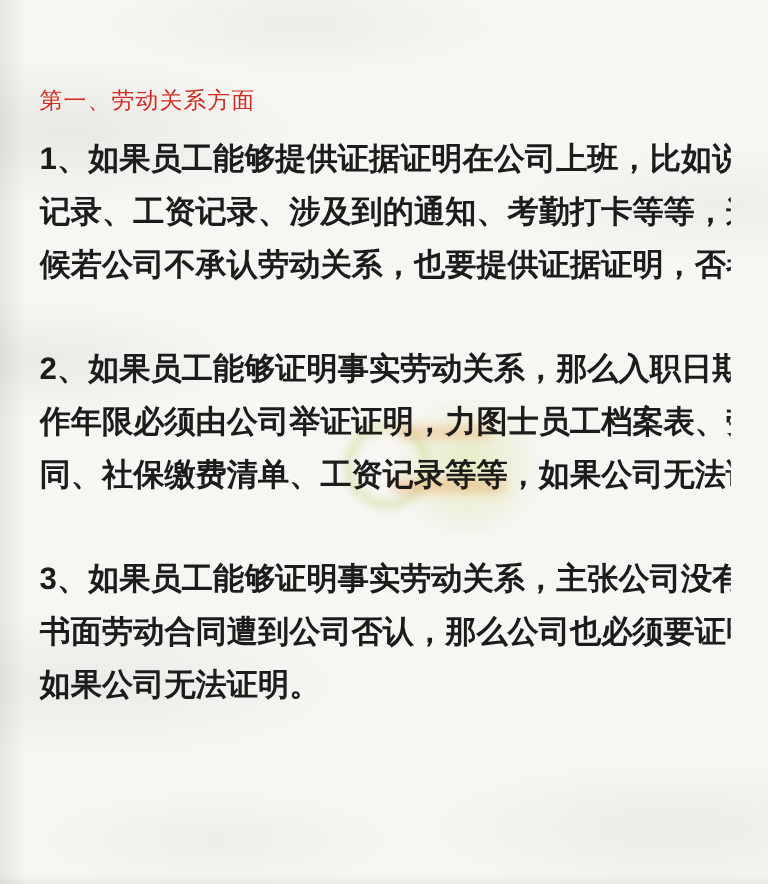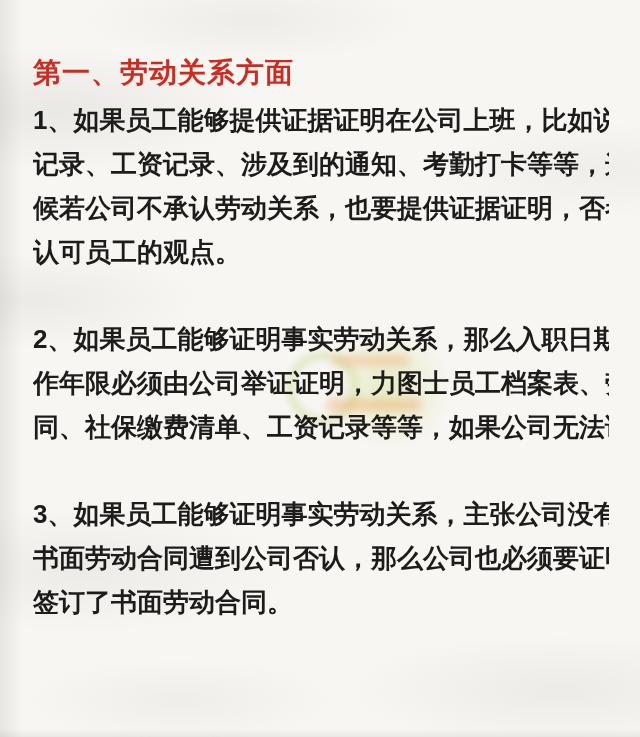--- a/index.html
+++ b/index.html
@@ -46,22 +46,22 @@
     position: absolute; left: 46px; top: 64px; width: 96px; height: 12px; border-radius: 6px;
     background: rgba(238, 158, 84, 0.40); filter: blur(4px);
   }
 
   .content {
     position: absolute; left: 33px; top: 50px; width: 576px; z-index: 2;
     color: #1d1c1a;
   }
 
   .heading {
-    font-size: 28px; line-height: 38px; font-weight: 700;
-    color: #cf2920; letter-spacing: 1px; margin: 4px 0 6px 0;
+    font-size: 19px; line-height: 38px; font-weight: 400;
+    color: #cf2920; letter-spacing: 1px; margin: 16px 0 6px 0;
   }
 
   .para { margin: 0 0 43px 0; }
   .para:last-child { margin-bottom: 0; }
 
   .line {
     font-size: 26px; line-height: 44px; height: 44px; font-weight: 800;
     text-align: justify; text-align-last: justify;
     white-space: nowrap; overflow: hidden;
   }
@@ -80,29 +80,28 @@
   </div>
 
   <div class="content">
 
     <div class="heading">第一、劳动关系方面</div>
 
     <div class="para">
       <div class="line">1、如果员工能够提供证据证明在公司上班，比如说聊天</div>
       <div class="line">记录、工资记录、涉及到的通知、考勤打卡等等，这个时</div>
       <div class="line">候若公司不承认劳动关系，也要提供证据证明，否者就会</div>
-      <div class="line last">认可员工的观点。</div>
     </div>
 
     <div class="para">
       <div class="line">2、如果员工能够证明事实劳动关系，那么入职日期，工</div>
       <div class="line">作年限必须由公司举证证明，力图士员工档案表、劳动合</div>
       <div class="line">同、社保缴费清单、工资记录等等，如果公司无法证明，</div>
     </div>
 
     <div class="para">
       <div class="line">3、如果员工能够证明事实劳动关系，主张公司没有签订</div>
       <div class="line">书面劳动合同遭到公司否认，那么公司也必须要证明已经</div>
-      <div class="line last">签订了书面劳动合同。</div>
+      <div class="line last">如果公司无法证明。</div>
     </div>
 
   </div>
 </div>
 
 </body></html>

